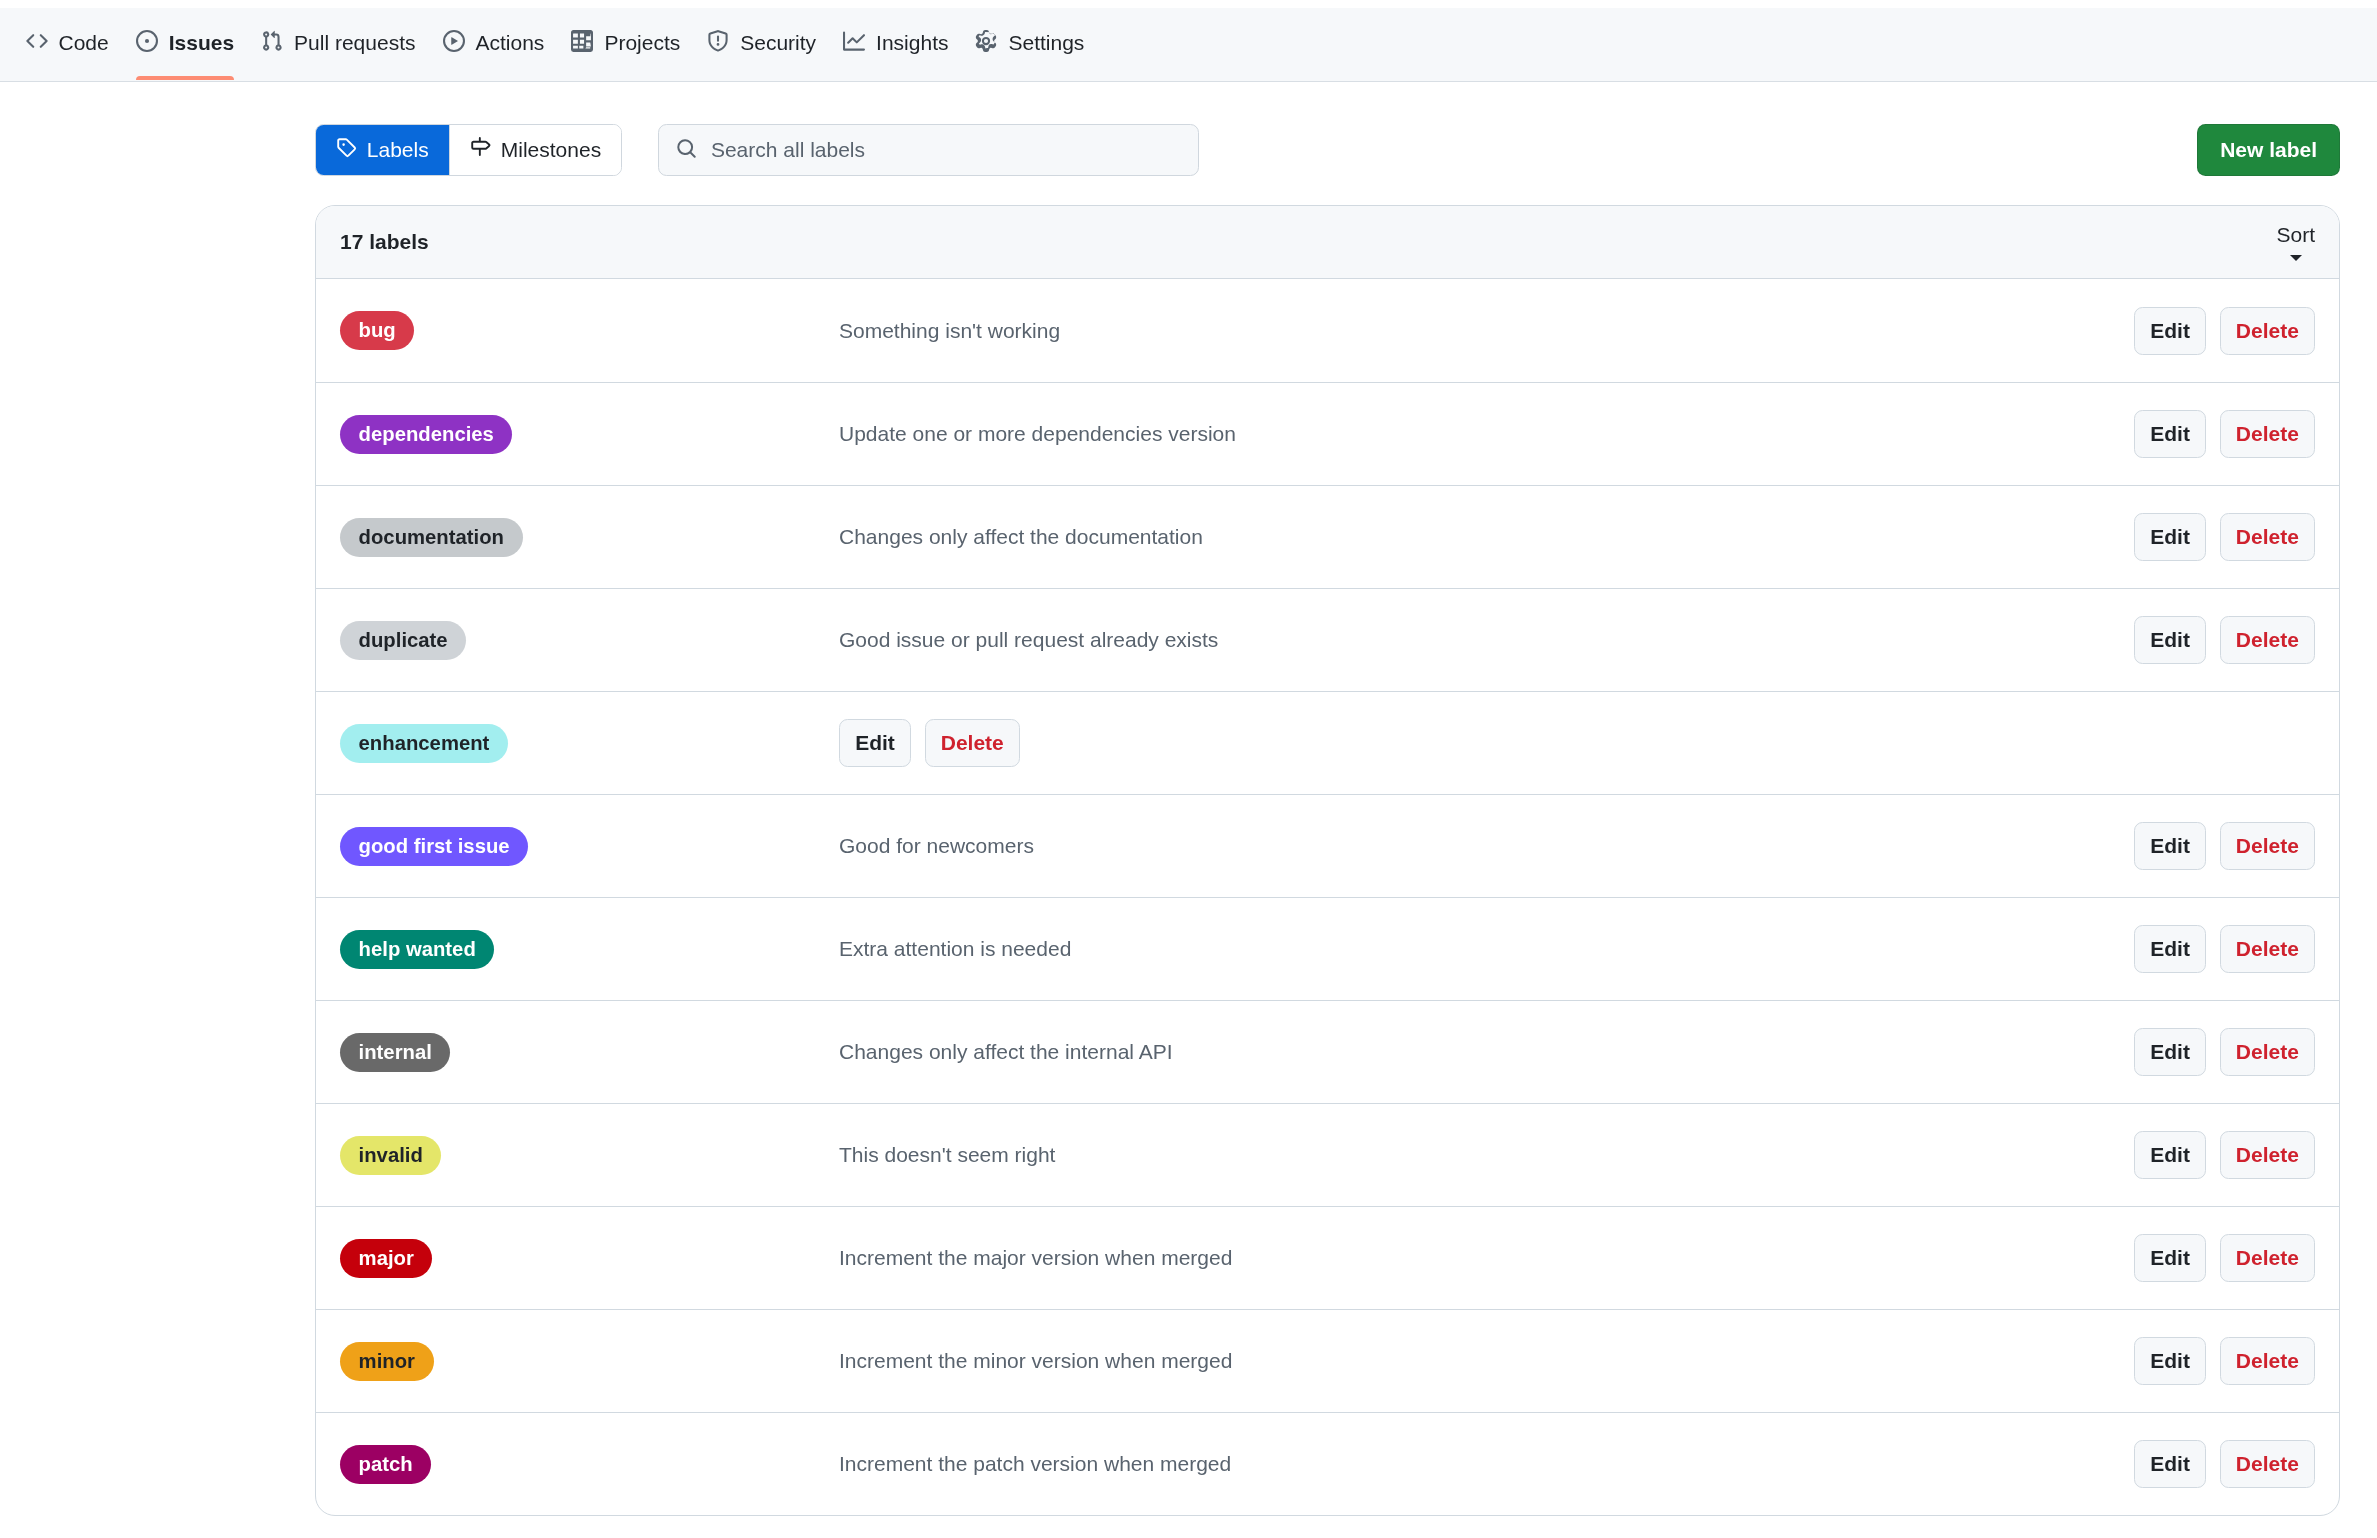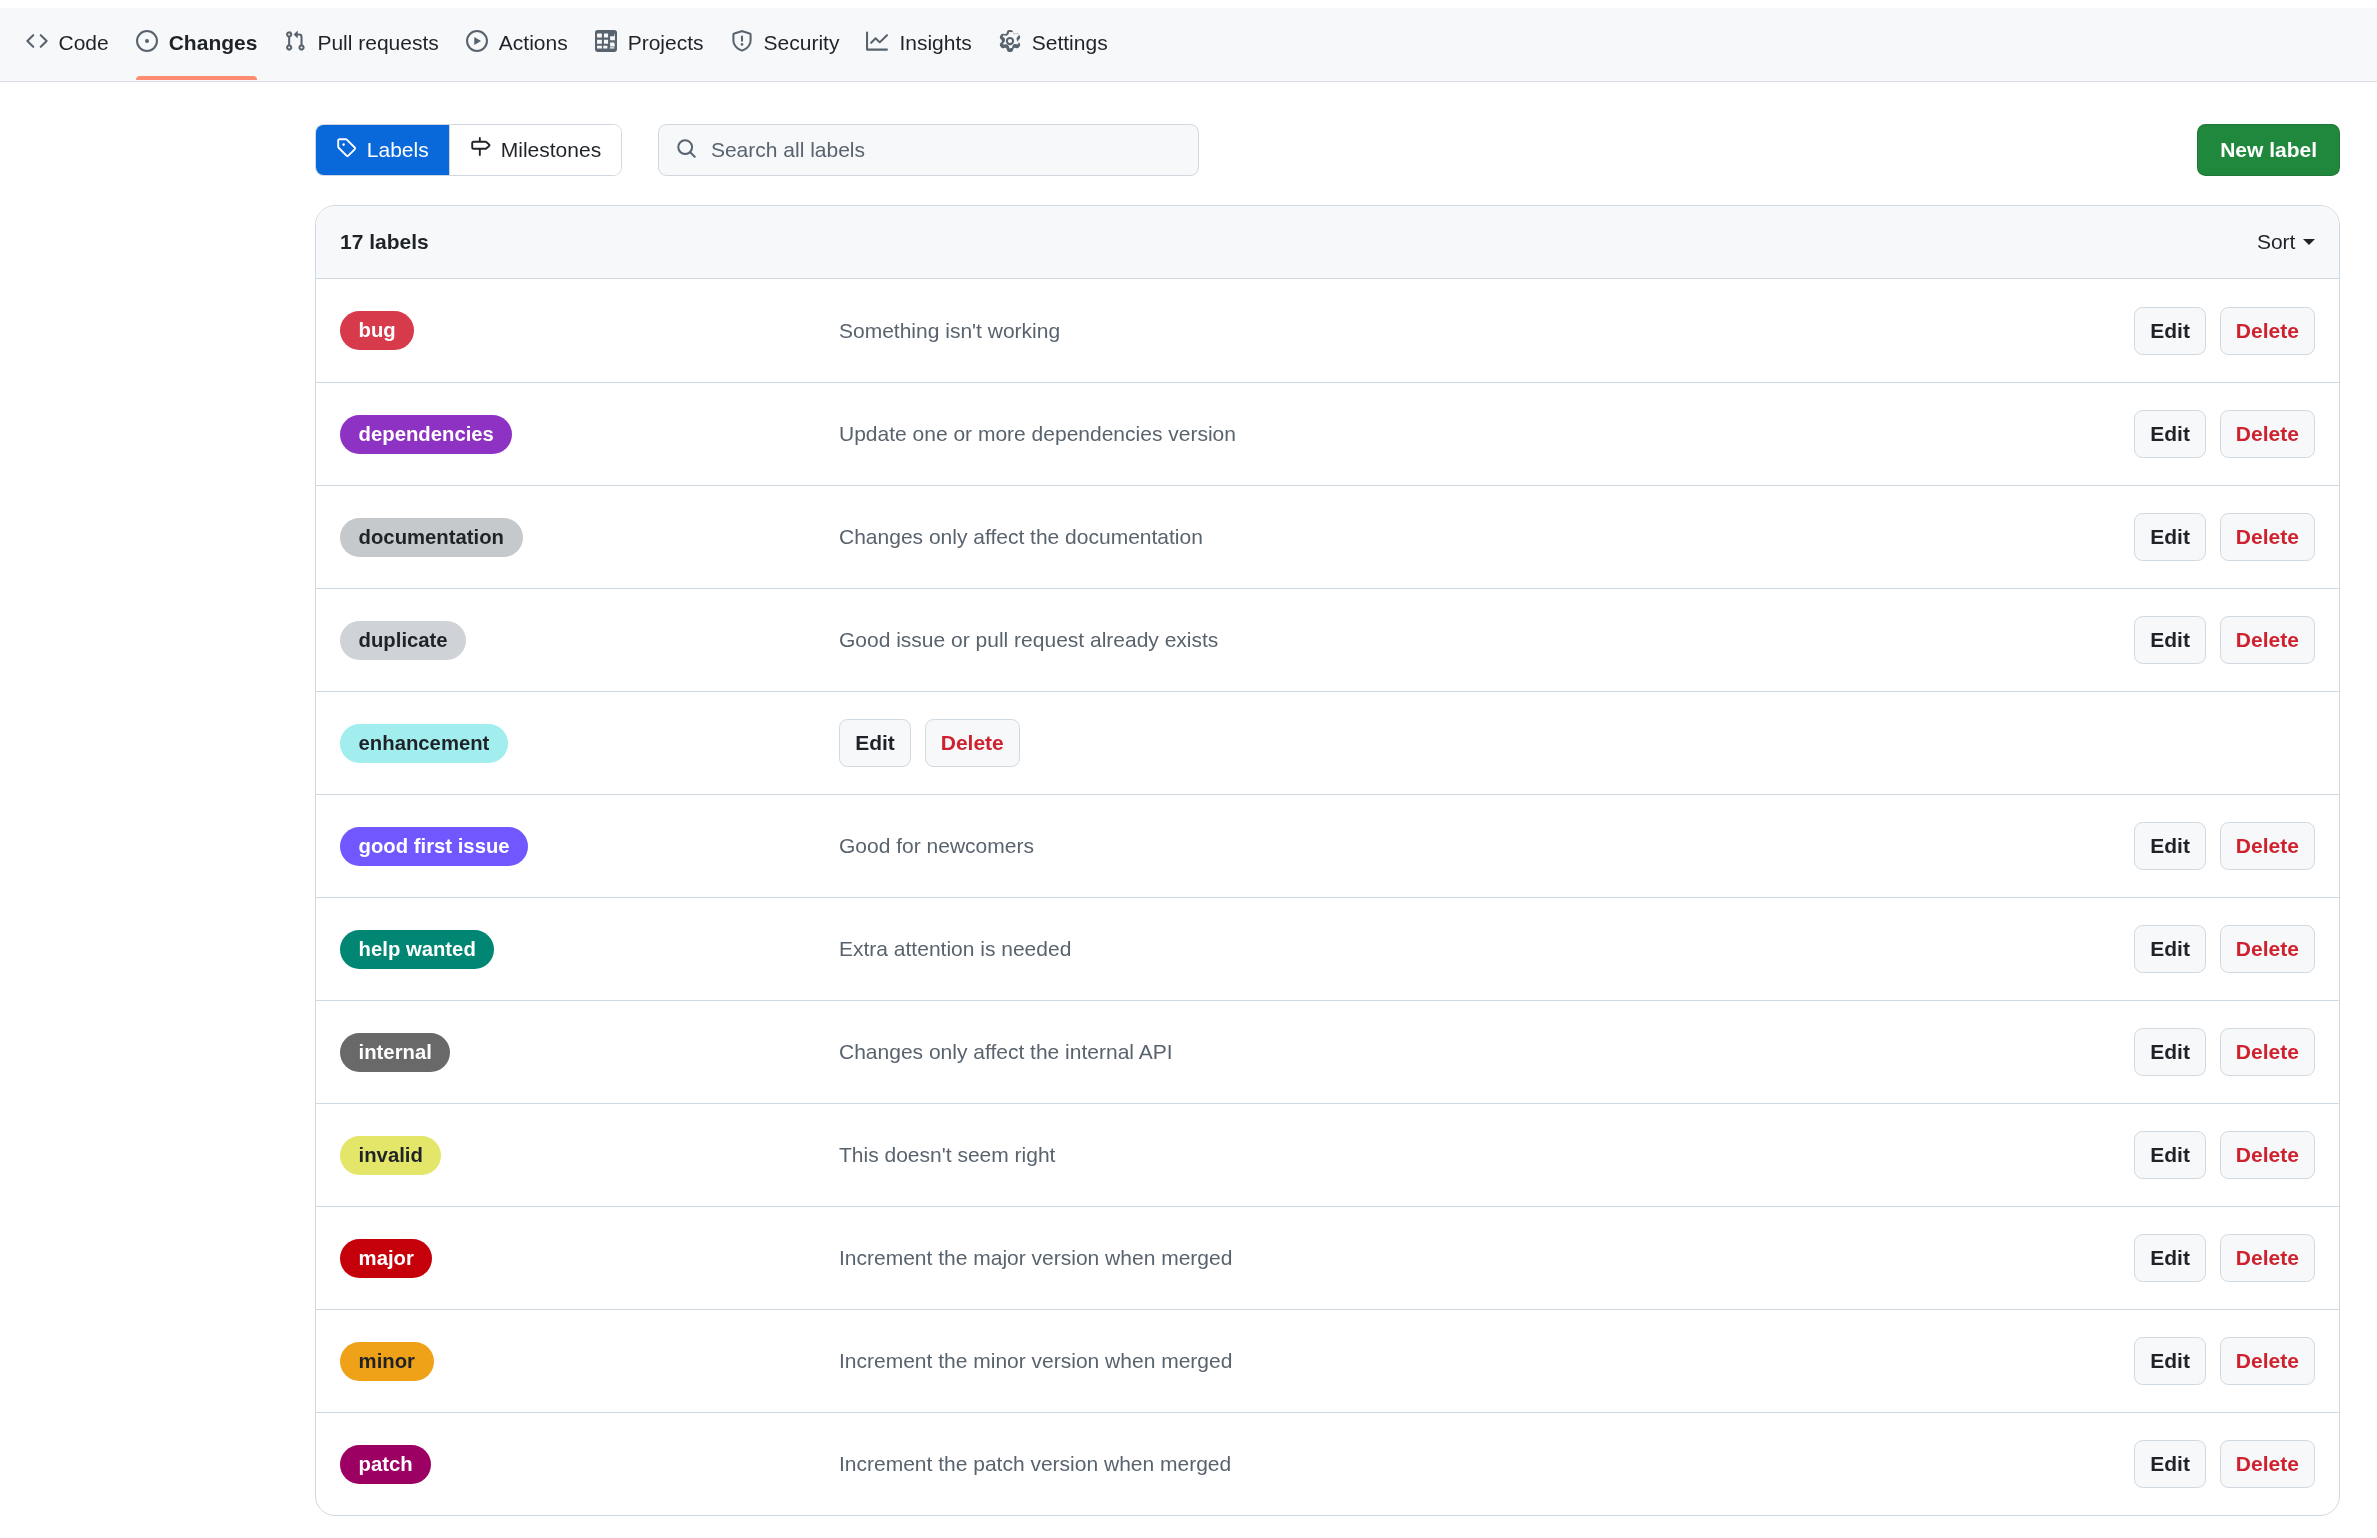--- a/index.html
+++ b/index.html
@@ -146,20 +146,21 @@
     color: #1f2328;
     font-weight: 600;
   }
   .sort-btn {
     font-size: 21px;
     color: #1f2328;
     display: flex;
     align-items: center;
     gap: 7.6px;
     cursor: pointer;
+    flex-direction: column;
   }
   .caret {
     width: 0; height: 0;
     border-left: 6px solid transparent;
     border-right: 6px solid transparent;
     border-top: 6.8px solid #1f2328;
     display: inline-block;
   }
 
   .label-row {
@@ -230,21 +231,21 @@
     <span class="nav-label">Code</span>
   </div>
 
   <div class="nav-item selected">
     <span class="ico">
       <svg width="22" height="22" viewBox="0 0 16 16" fill="#59636e">
           <path d="M8 9.5a1.5 1.5 0 1 0 0-3 1.5 1.5 0 0 0 0 3Z"></path>
           <path d="M8 0a8 8 0 1 1 0 16A8 8 0 0 1 8 0ZM1.5 8a6.5 6.5 0 1 0 13 0 6.5 6.5 0 0 0-13 0Z"></path>
         </svg>
     </span>
-    <span class="nav-label">Changes</span>
+    <span class="nav-label">Issues</span>
   </div>
 
   <div class="nav-item">
     <span class="ico">
       <svg width="22" height="22" viewBox="0 0 16 16" fill="#59636e">
           <path d="M1.5 3.25a2.25 2.25 0 1 1 3 2.122v5.256a2.251 2.251 0 1 1-1.5 0V5.372A2.25 2.25 0 0 1 1.5 3.25Zm5.677-.177L9.573.677A.25.25 0 0 1 10 .854V2.5h1A2.5 2.5 0 0 1 13.5 5v5.628a2.251 2.251 0 1 1-1.5 0V5a1 1 0 0 0-1-1h-1v1.646a.25.25 0 0 1-.427.177L7.177 3.427a.25.25 0 0 1 0-.354ZM3.75 2.5a.75.75 0 1 0 0 1.5.75.75 0 0 0 0-1.5Zm0 9.5a.75.75 0 1 0 0 1.5.75.75 0 0 0 0-1.5Zm8.25.75a.75.75 0 1 0 1.5 0 .75.75 0 0 0-1.5 0Z"></path>
         </svg>
     </span>
     <span class="nav-label">Pull requests</span>
   </div>

